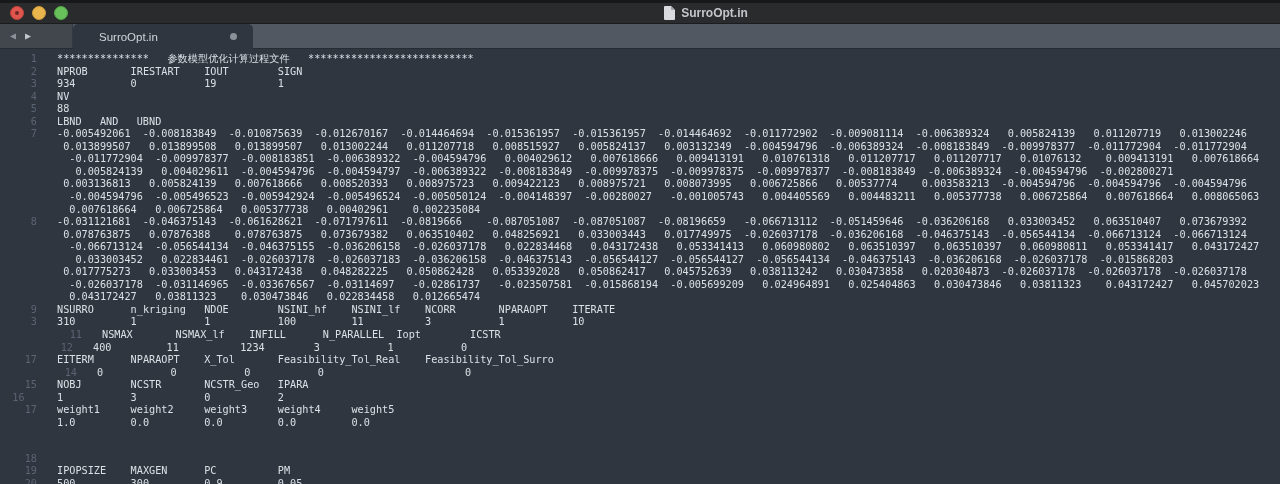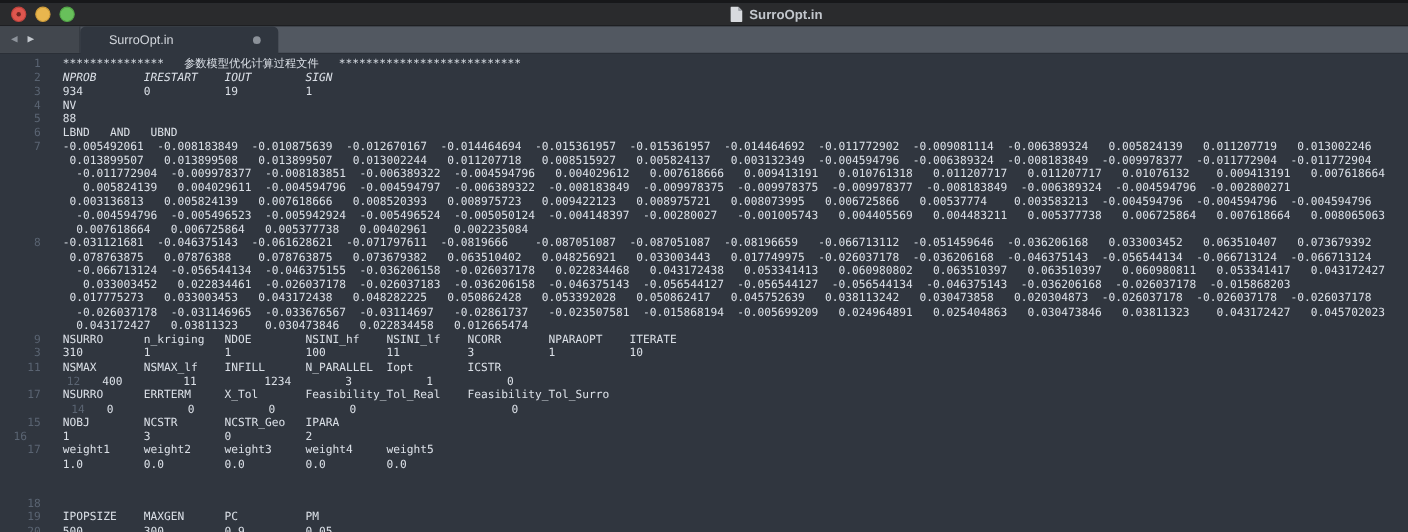--- a/index.html
+++ b/index.html
@@ -108,21 +108,21 @@
 </div>
 
 <div class="editor">
   <div id="code-area">
       <div class="line">
         <div class="gutter" style="color: rgb(90, 100, 114);">1</div>
         <pre class="code" style="color: rgb(219, 224, 231);">***************   参数模型优化计算过程文件   ***************************</pre>
       </div>
       <div class="line">
         <div class="gutter" style="color: rgb(90, 100, 114);">2</div>
-        <pre class="code" style="color: rgb(219, 224, 231); font-style: italic;">NPROB	IRESTART	IOUT	SIGN</pre>
+        <pre class="code" style="color: rgb(219, 224, 231);">NPROB	IRESTART	IOUT	SIGN</pre>
       </div>
       <div class="line">
         <div class="gutter" style="color: rgb(90, 100, 114);">3</div>
         <pre class="code" style="color: rgb(219, 224, 231);">934	0	19	1</pre>
       </div>
       <div class="line">
         <div class="gutter" style="color: rgb(90, 100, 114);">4</div>
         <pre class="code" style="color: rgb(219, 224, 231);">NV</pre>
       </div>
       <div class="line">
@@ -155,30 +155,30 @@
       </div>
       <div class="line">
         <div class="gutter" style="color: rgb(90, 100, 114);">9</div>
         <pre class="code" style="color: rgb(219, 224, 231);">NSURRO	n_kriging	NDOE	NSINI_hf	NSINI_lf	NCORR	NPARAOPT	ITERATE</pre>
       </div>
       <div class="line">
         <div class="gutter" style="color: rgb(90, 100, 114);">3</div>
         <pre class="code" style="color: rgb(219, 224, 231);">310	1	1	100	11	3	1	10</pre>
       </div>
       <div class="line">
-        <div class="gutter" style="color: rgb(90, 100, 114);">11</div>
+        <div class="gutter" style="color: rgb(90, 100, 114); padding-left: 45px;">11</div>
         <pre class="code" style="color: rgb(219, 224, 231);">NSMAX	NSMAX_lf	INFILL	N_PARALLEL	Iopt	ICSTR</pre>
       </div>
       <div class="line">
         <div class="gutter" style="color: rgb(90, 100, 114); margin-left: 36px;">12</div>
         <pre class="code" style="color: rgb(219, 224, 231);">400	11	1234	3	1	0</pre>
       </div>
       <div class="line">
         <div class="gutter" style="color: rgb(90, 100, 114);">17</div>
-        <pre class="code" style="color: rgb(219, 224, 231);">NSURRO	ERRTERM	X_Tol	Feasibility_Tol_Real	Feasibility_Tol_Surro</pre>
+        <pre class="code" style="color: rgb(219, 224, 231);">EITERM	NPARAOPT	X_Tol	Feasibility_Tol_Real	Feasibility_Tol_Surro</pre>
       </div>
       <div class="line">
         <div class="gutter" style="color: rgb(90, 100, 114); padding-left: 40px;">14</div>
         <pre class="code" style="color: rgb(219, 224, 231);">0	0	0	0		0</pre>
       </div>
       <div class="line">
         <div class="gutter" style="color: rgb(90, 100, 114);">15</div>
         <pre class="code" style="color: rgb(219, 224, 231);">NOBJ	NCSTR	NCSTR_Geo	IPARA</pre>
       </div>
       <div class="line">

